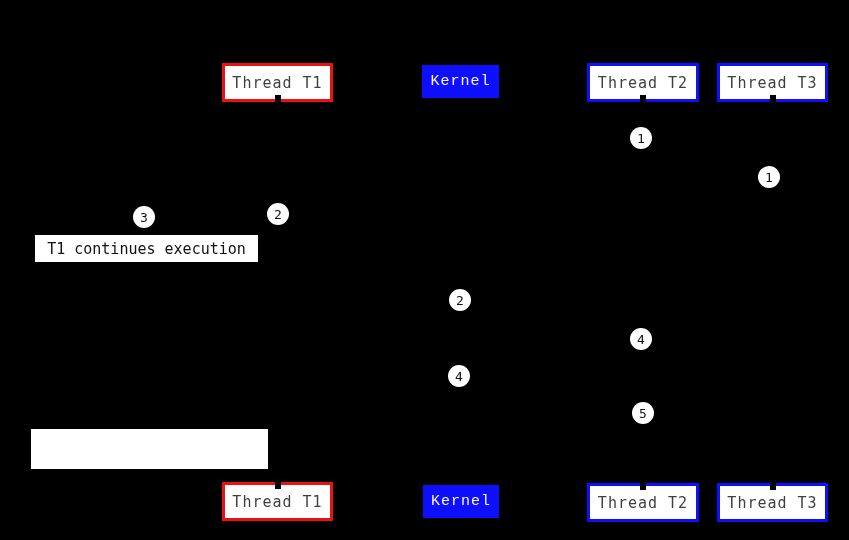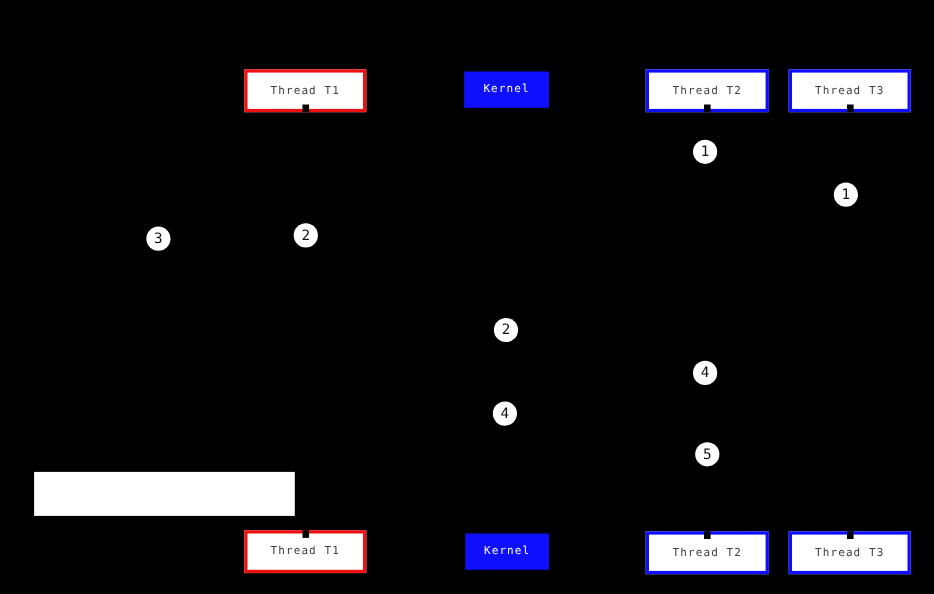--- a/index.html
+++ b/index.html
@@ -15,31 +15,32 @@
     overflow: hidden;
     font-family: "DejaVu Sans Mono", "Liberation Mono", monospace;
   }
   .node {
     position: absolute;
     display: flex;
     align-items: center;
     justify-content: center;
     background: #fff;
     color: var(--box-text, #3f3f3f);
-    font-size: 10px;
+    font-size: 15px;
     letter-spacing: 1px;
     box-sizing: border-box;
     white-space: nowrap;
   }
   .node.red-border  { border: 3px solid var(--red, #ee1111); }
   .node.blue-border { border: 3px solid var(--blue, #0f0fff); align-items: center; }
   .node.kernel {
     background: var(--blue, #0f0fff);
     color: var(--kernel-text, #f8f8f8);
     border: none;
+    font-family: Liberation Mono, monospace;
   }
   
   .stub {
     position: absolute;
     left: 50%;
     transform: translateX(-50%);
     width: 6px;
     height: 7px;
     background: #000;
   }
@@ -105,20 +106,21 @@
   </div>
   <div class="node blue-border t2-top">
     <span>Thread T2</span>
     <span class="stub bottom"></span>
   </div>
   <div class="node blue-border t3-top">
     <span>Thread T3</span>
     <span class="stub bottom"></span>
   </div>
 
+  <div class="note">T1 continues execution</div>
 
   <div class="blank-box"></div>
 
   <div id="markers">
       <div class="marker" style="left: 641px; top: 138px;">1</div>
       <div class="marker" style="left: 769px; top: 177px;">1</div>
       <div class="marker" style="left: 278px; top: 214px;">2</div>
       <div class="marker" style="left: 144px; top: 217px;">3</div>
       <div class="marker" style="left: 460px; top: 300px;">2</div>
       <div class="marker" style="left: 641px; top: 339px;">4</div>

